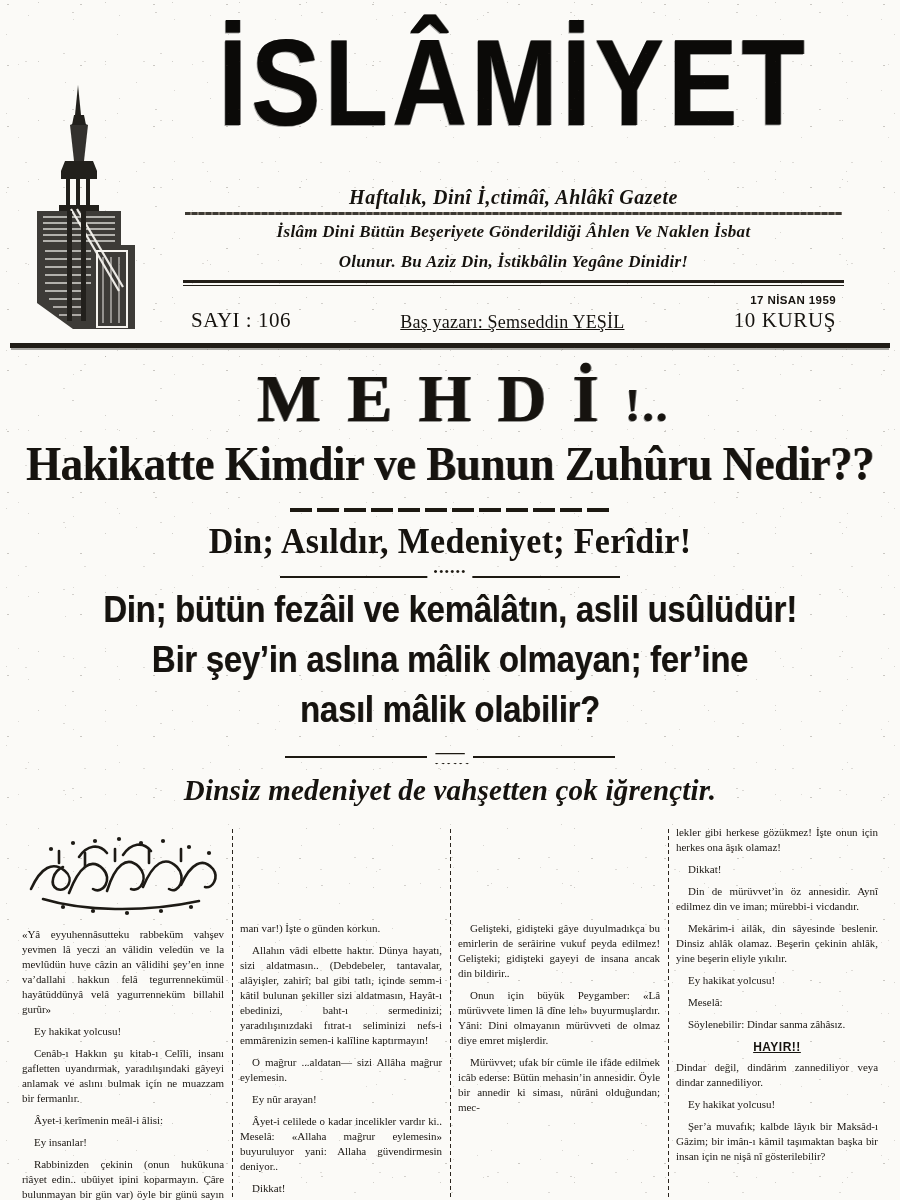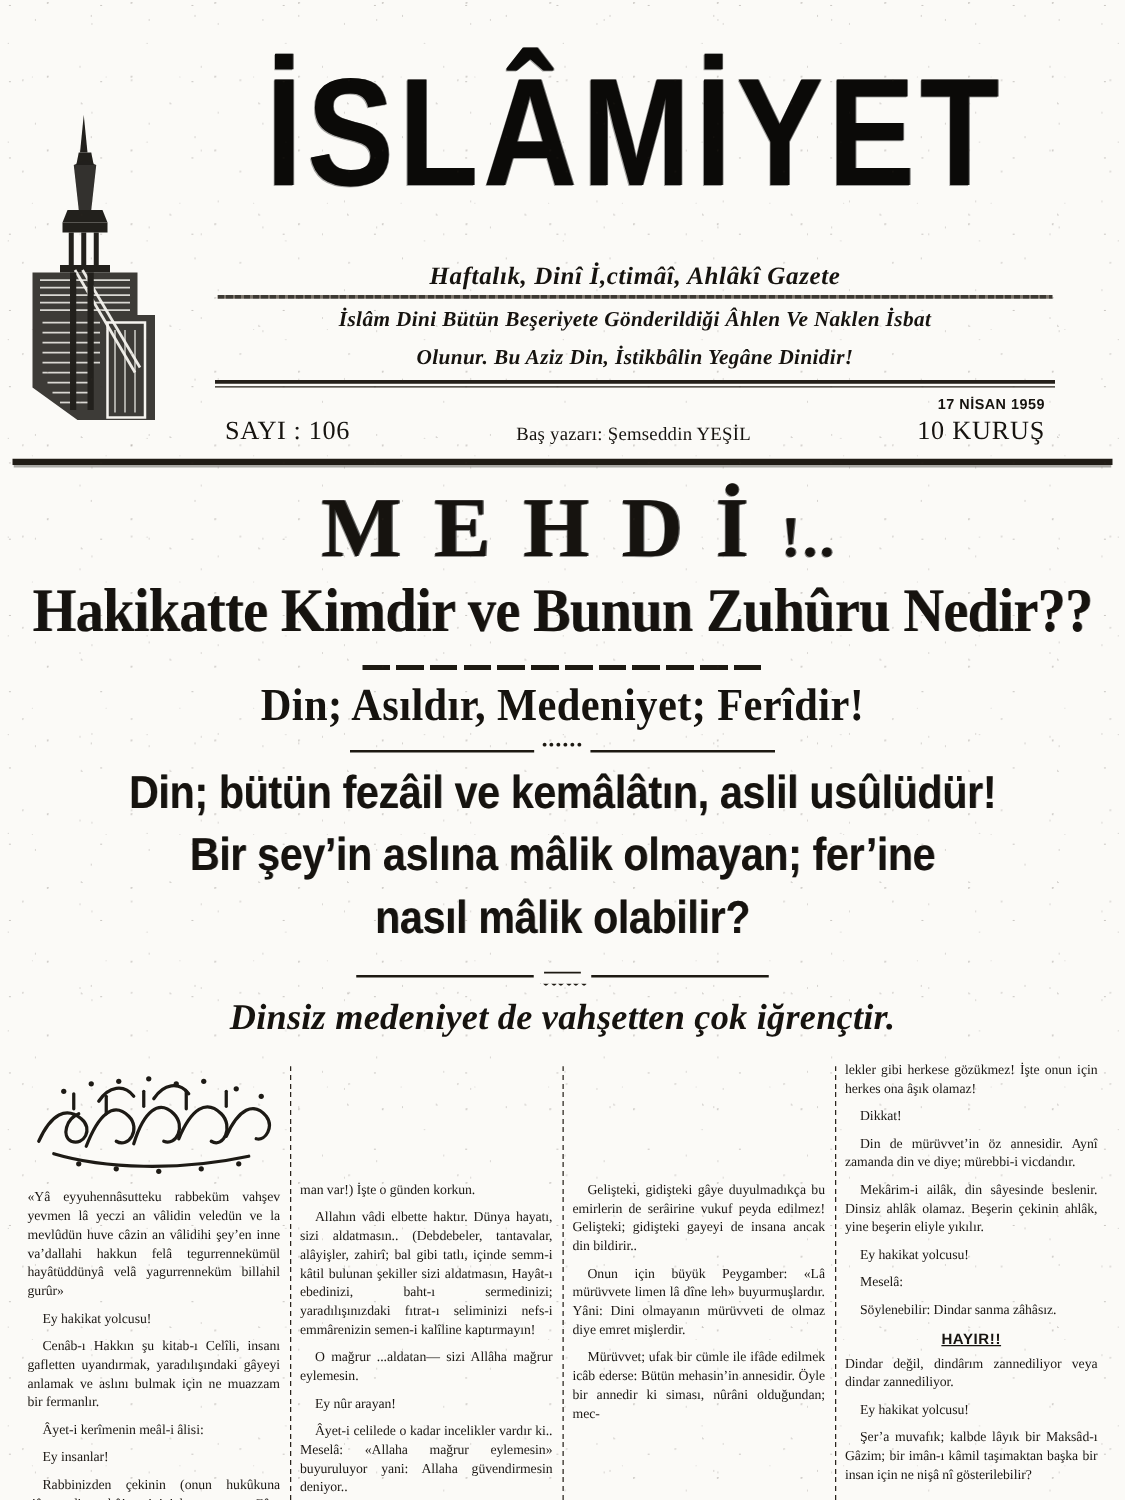--- a/index.html
+++ b/index.html
@@ -28,22 +28,22 @@
       radial-gradient(circle at 92% 93%, rgba(60,50,40,.22) 0 .6px, transparent .7px),
       radial-gradient(circle at 21% 88%, rgba(60,50,40,.18) 0 .6px, transparent .7px);
     background-size: 73px 61px, 91px 83px, 67px 59px, 101px 71px, 83px 97px,
                      111px 79px, 59px 101px, 97px 67px, 71px 89px, 87px 73px;
     opacity:.85;
   }
 
   
   .masthead{
     position:relative;
-    padding: 18px 16px 0 4px;
-    display:flex; align-items:center;margin-top:24px;
+    padding: 18px 16px 0 15px;
+    display:flex; align-items:flex-end;
   }
   .logo-mosque{
     width: 112px; height: 252px; flex: 0 0 112px;
     margin-top: 28px; margin-left: 8px;
   }
   .logo-mosque svg{ display:block; }
   .masthead-main{ flex:1; margin-left: 8px; }
 
   .nameplate{
     text-align:center;
@@ -87,21 +87,21 @@
     height: 2px;
   }
 
   .issuebar{
     display:flex; align-items:flex-end; justify-content:space-between;
     margin: 8px 48px 0 48px;
     font-family:"Liberation Serif", serif;
     position:relative;
   }
   .issuebar .iss{ font-size: 21px; letter-spacing:.5px; }
-  .issuebar .ed{ font-size: 15px; letter-spacing:.2px; }
+  .issuebar .ed{ font-size: 18px; letter-spacing:.2px;text-decoration:underline; }
   .price-wrap{ text-align:right; }
   .date{
     font-family:"Liberation Sans", sans-serif;
     font-weight:700; font-size: 11.5px; letter-spacing:.4px;
     margin-bottom: 2px;
   }
   .price{ font-size: 21px; letter-spacing:.6px; }
 
   .rule-heavy{
     height: 5px; background:#201c16;
@@ -397,21 +397,21 @@
     <div class="col">
       <div class="spacer-box"></div>
       <p>Gelişteki,  gidişteki gâye duyulmadıkça bu emirlerin  de serâirine vukuf peyda edilmez!  Gelişteki; gidişteki gayeyi de insana ancak  din bildirir..</p>
       <p>Onun  için büyük  Peygamber: «Lâ mürüvvete limen  lâ dîne leh» buyurmuşlardır. Yâni: Dini olmayanın mürüvveti de olmaz diye emret mişlerdir.</p>
       <p>Mürüvvet; ufak bir cümle ile ifâde edilmek icâb ederse:  Bütün mehasin’in annesidir. Öyle bir annedir ki siması, nûrâni olduğundan; mec-</p>
     </div>
 
     <div class="col">
       <p class="noind">lekler gibi herkese gözükmez! İşte onun için herkes ona âşık olamaz!</p>
       <p>Dikkat!</p>
-      <p>Din de mürüvvet’in öz annesidir. Aynî zamanda din ve diye; mürebbi-i vicdandır.</p>
+      <p>Din de mürüvvet’in öz annesidir. Aynî edilmez din ve iman; mürebbi-i vicdandır.</p>
       <p>Mekârim-i ailâk, din  sâyesinde beslenir. Dinsiz  ahlâk olamaz. Beşerin çekinin ahlâk, yine beşerin eliyle yıkılır.</p>
       <p>Ey hakikat yolcusu!</p>
       <p>Meselâ:</p>
       <p>Söylenebilir: Dindar sanma zâhâsız.</p>
       <div class="center-head">HAYIR!!</div>
       <p class="noind">Dindar değil, dindârım zannediliyor veya dindar zannediliyor.</p>
       <p>Ey hakikat yolcusu!</p>
       <p>Şer’a muvafık; kalbde lâyık  bir Maksâd-ı Gâzim;  bir imân-ı kâmil taşımaktan başka  bir insan için ne nişâ nî gösterilebilir?</p>
 
     </div>

